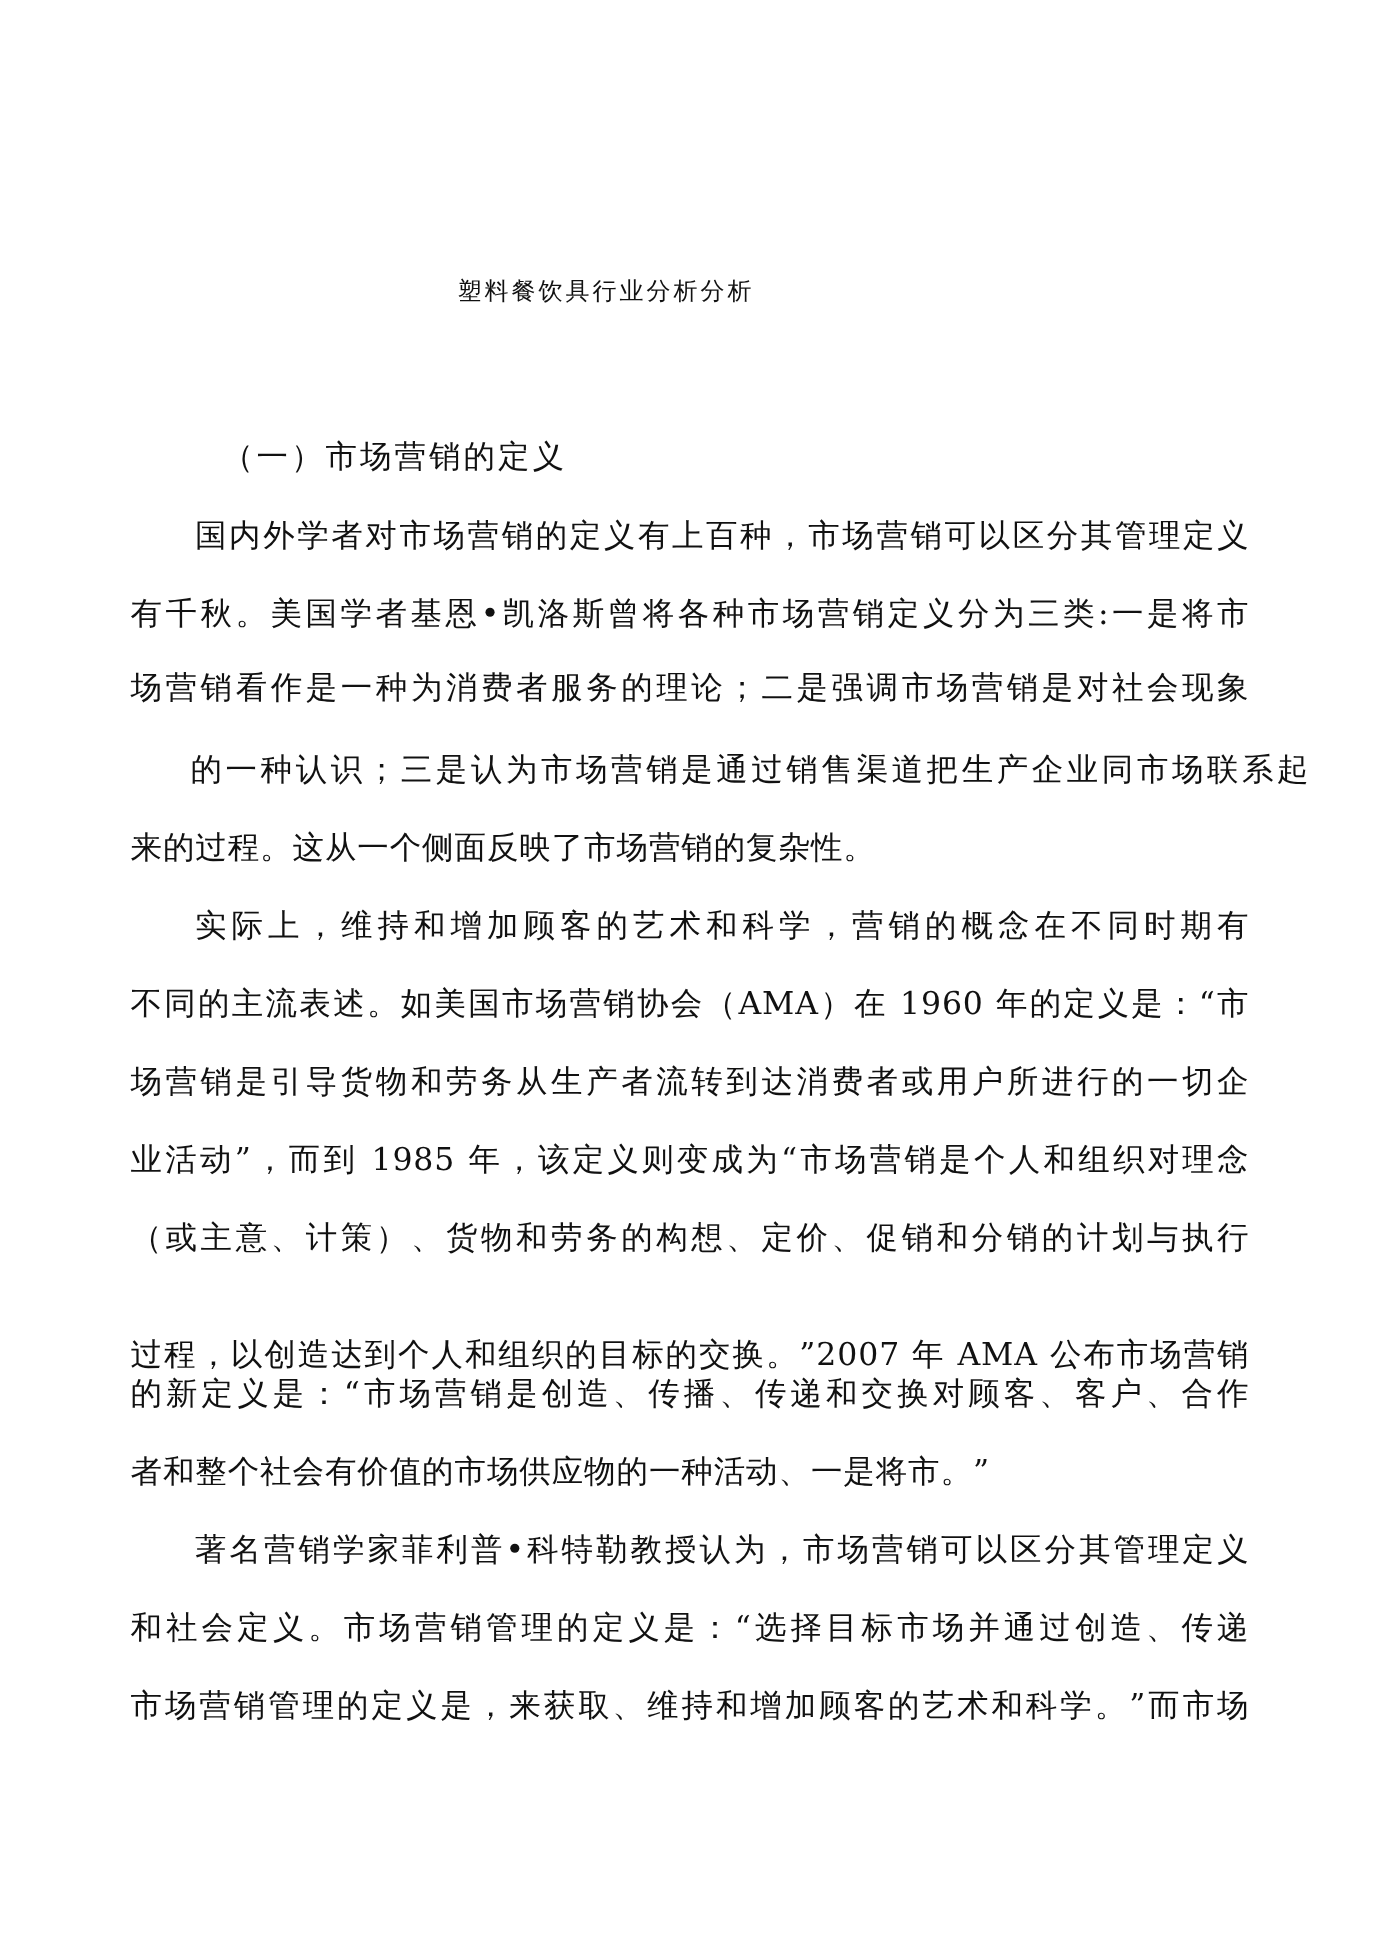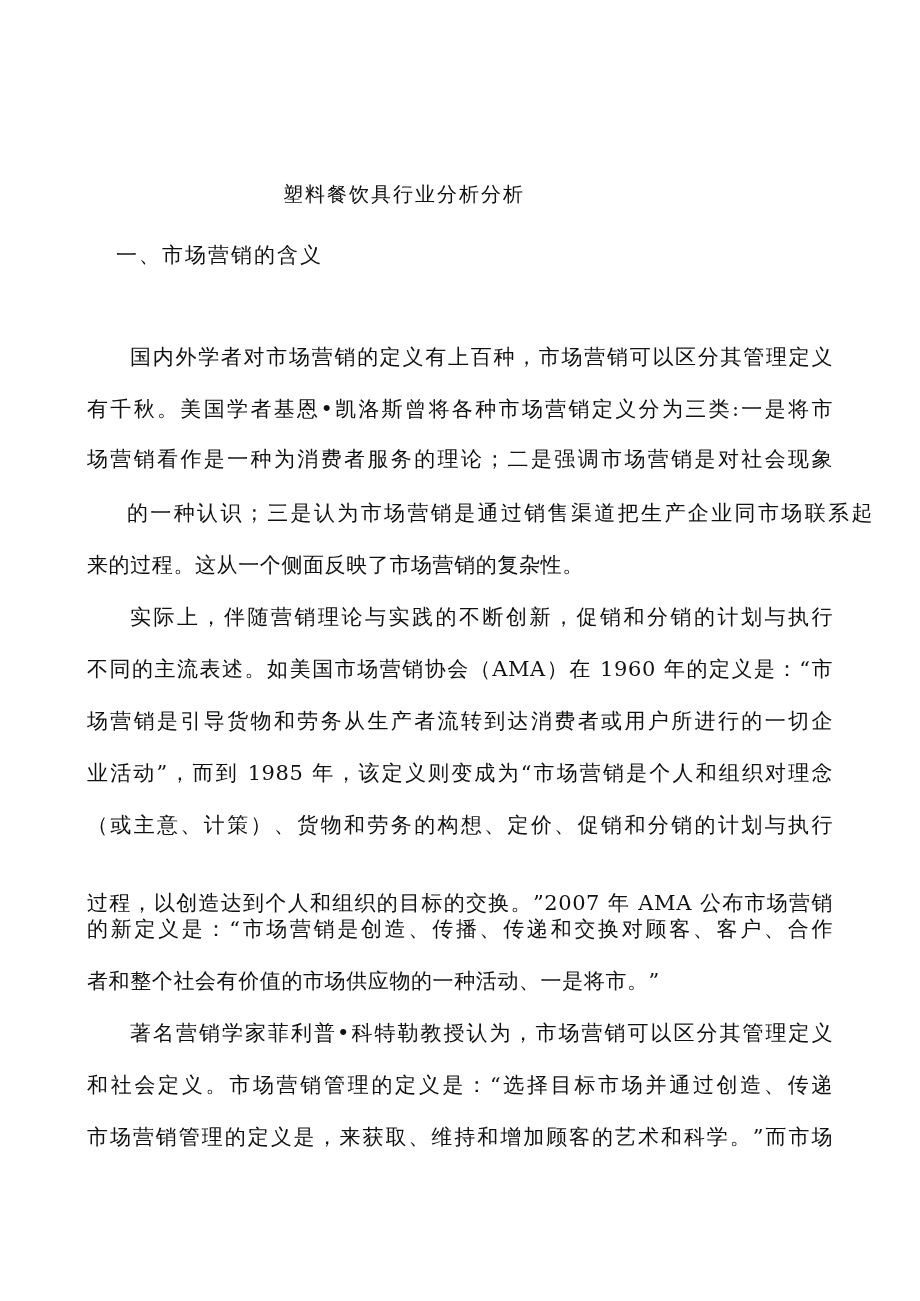--- a/index.html
+++ b/index.html
@@ -28,49 +28,49 @@
       white-space: nowrap;
       font-size: 21px;
       line-height: 28px;
       letter-spacing: 0.6px;
     }
     .title {
       left: 0;
       width: 808px;
       text-align: center;
       top: 180px;
-      font-size: 20px;
+      font-size: 16px;
       letter-spacing: 2px;
     }
     .h1 { left: 116px; top: 241px; letter-spacing: 2px; }
     .h2 { left: 148px; top: 290px; letter-spacing: 2px; }
     .body-line { left: 87px; width: 746px; text-align: justify; text-align-last: justify; }
     .body-line.first { left: 130px; width: 703px; }
     .body-line.last { text-align-last: left; }
   </style>
 </head>
 <body>
 
 <div class="page">
 
   <div class="line title">塑料餐饮具行业分析分析</div>
 
-  <div class="line h1">一、市场营销的含义</div>
 
+  <div class="line h2">（一）市场营销的定义</div>
 
   <div>
     <div class="line body-line first" style="top:343px;">国内外学者对市场营销的定义有上百种，市场营销可以区分其管理定义</div>
     <div class="line body-line" style="top:395px;">有千秋。美国学者基恩•凯洛斯曾将各种市场营销定义分为三类:一是将市</div>
     <div class="line body-line" style="top:447px;font-family:Liberation Mono, monospace;">场营销看作是一种为消费者服务的理论；二是强调市场营销是对社会现象</div>
     <div class="line body-line" style="top:499px;margin-left:40px;">的一种认识；三是认为市场营销是通过销售渠道把生产企业同市场联系起</div>
     <div class="line body-line last" style="top:551px;">来的过程。这从一个侧面反映了市场营销的复杂性。</div>
   </div>
 
   <div>
-    <div class="line body-line first" style="top:603px;">实际上，伴随营销理论与实践的不断创新，促销和分销的计划与执行</div>
+    <div class="line body-line first" style="top:603px;">实际上，维持和增加顾客的艺术和科学，营销的概念在不同时期有</div>
     <div class="line body-line" style="top:655px;">不同的主流表述。如美国市场营销协会（AMA）在 1960 年的定义是：“市</div>
     <div class="line body-line" style="top:707px;">场营销是引导货物和劳务从生产者流转到达消费者或用户所进行的一切企</div>
     <div class="line body-line" style="top:759px;">业活动”，而到 1985 年，该定义则变成为“市场营销是个人和组织对理念</div>
     <div class="line body-line" style="top:811px;">（或主意、计策）、货物和劳务的构想、定价、促销和分销的计划与执行</div>
     <div class="line body-line" style="top:889px;">过程，以创造达到个人和组织的目标的交换。”2007 年 AMA 公布市场营销</div>
     <div class="line body-line" style="top:915px;">的新定义是：“市场营销是创造、传播、传递和交换对顾客、客户、合作</div>
     <div class="line body-line last" style="top:967px;">者和整个社会有价值的市场供应物的一种活动、一是将市。”</div>
   </div>
 
   <div>

